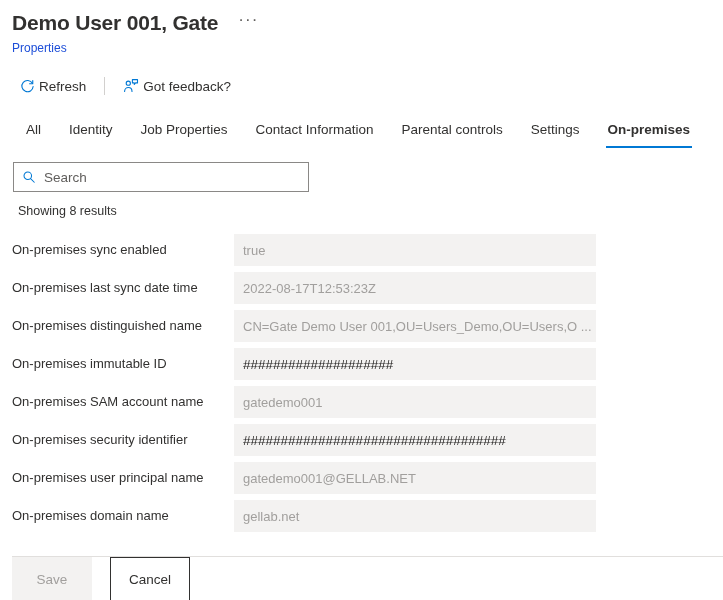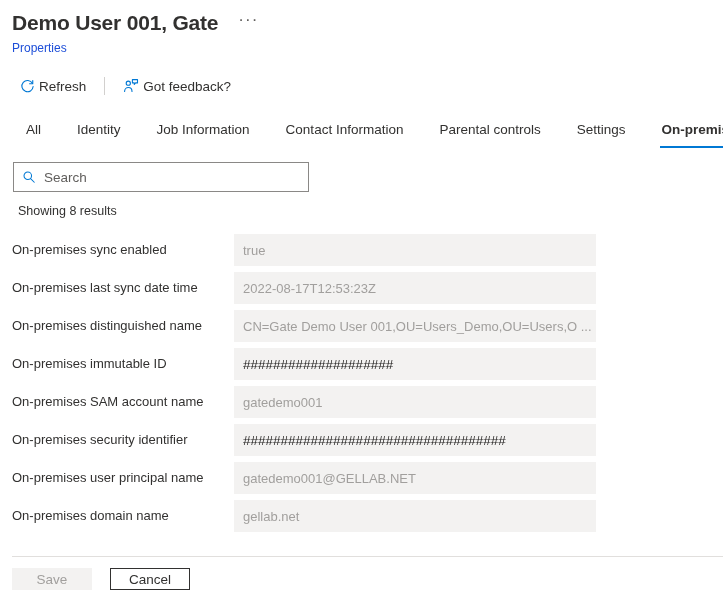--- a/index.html
+++ b/index.html
@@ -82,21 +82,21 @@
   }
 
   
   .tabs {
     display: flex;
     align-items: flex-end;
     margin-top: 12px;
     padding-left: 12px;
     border-bottom: 0px;
     height: 34px;
-    gap: 8px;
+    gap: 0px;
   }
   .tab {
     position: relative;
     font-size: 13.5px;
     color: #323130;
     padding: 6px 14px 9px 14px;
     cursor: pointer;
     white-space: nowrap;
     line-height: 18px;
   }
@@ -208,21 +208,21 @@
     height: 42px;
     display: flex;
     align-items: center;
     padding-left: 12px;
     gap: 18px;
     box-sizing: border-box;
   }
   .btn {
     font-family: "Liberation Sans", sans-serif;
     font-size: 13.5px;
-    height: 22px;
+    height: 44px;
     min-width: 80px;
     padding: 0 16px;
     box-sizing: border-box;
     cursor: pointer;
   }
   .btn-save {
     background: #f3f2f1;
     color: #a19f9d;
     border: none;
     cursor: default;
@@ -263,21 +263,21 @@
         <path d="M9.4 1.6h5.1v3.3h-1.9l-1.3 1.6V4.9H9.4z" stroke="#0078d4" stroke-width="1.1" stroke-linejoin="round" fill="none"></path>
       </svg>
     </span>
     <span>Got feedback?</span>
   </div>
 </div>
 
 <div class="tabs" id="tab-bar">
     <div class="tab">All</div>
     <div class="tab">Identity</div>
-    <div class="tab">Job Information</div>
+    <div class="tab">Job Properties</div>
     <div class="tab">Contact Information</div>
     <div class="tab">Parental controls</div>
     <div class="tab">Settings</div>
     <div class="tab active">On-premises</div>
   </div>
 
 <div class="search-wrap">
   <span class="search-icon">
     <svg width="14" height="14" viewBox="0 0 16 16" fill="none" xmlns="http://www.w3.org/2000/svg">
       <circle cx="6.6" cy="6.6" r="4.3" stroke="#0078d4" stroke-width="1.2" fill="none"></circle>

